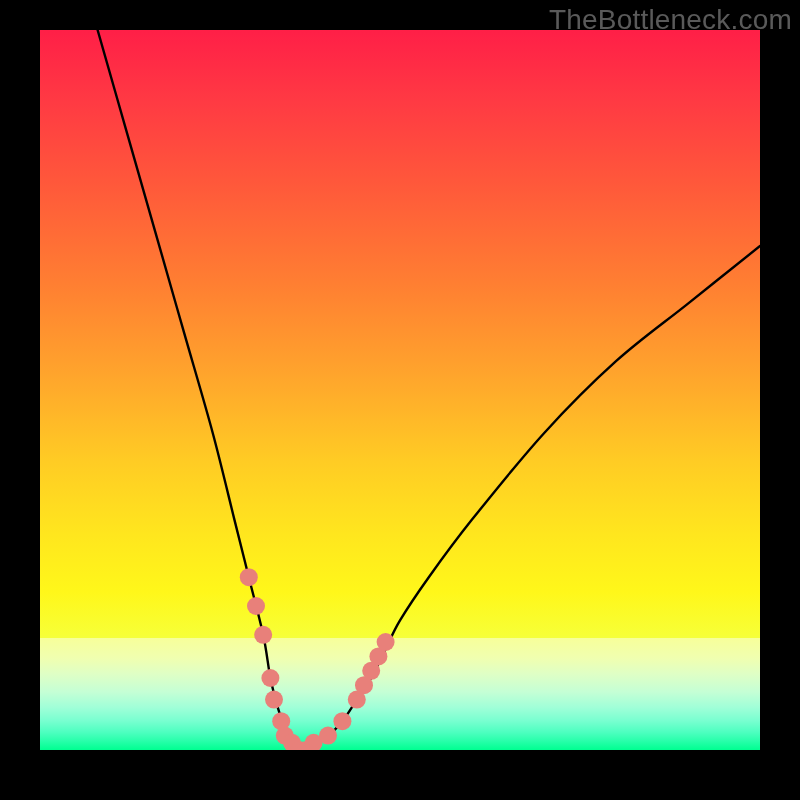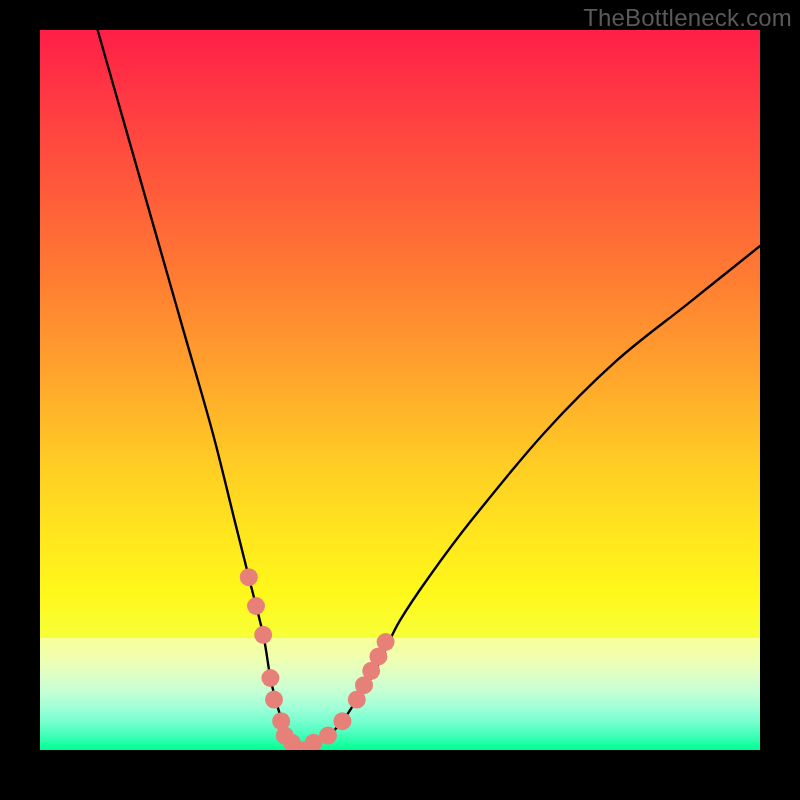--- a/index.html
+++ b/index.html
@@ -8,21 +8,21 @@
     height: 800px;
     background: #000000;
     font-family: Arial, Helvetica, sans-serif;
     position: relative;
   }
   .watermark {
     position: absolute;
     right: 8px;
     top: 4px;
     color: #5a5a5a;
-    font-size: 24px;
+    font-size: 28px;
     font-weight: 500;
     letter-spacing: 0.2px;
     z-index: 10;
   }
   .chart-frame {
     position: absolute;
     left: 40px;
     top: 30px;
     width: 720px;
     height: 720px;

